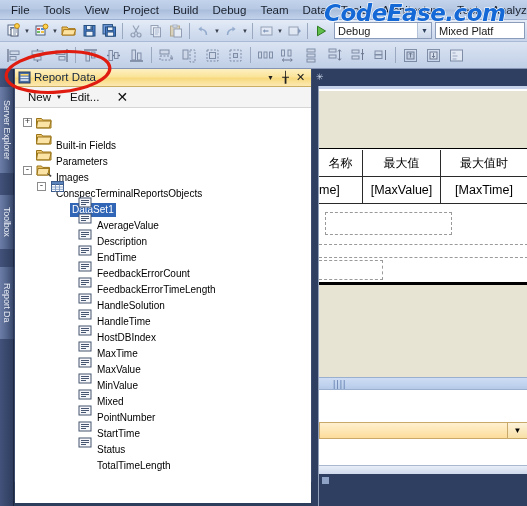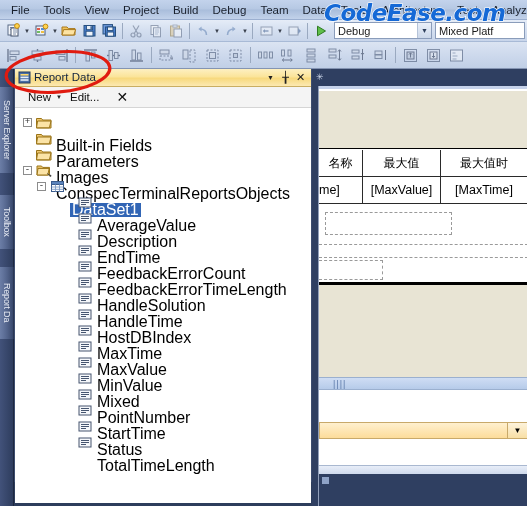--- a/index.html
+++ b/index.html
@@ -104,21 +104,21 @@
   .tree { position: relative; padding: 6px 0 0 8px; background: #fff; height: 395px; overflow: hidden; }
   .tnode { display: flex; align-items: center; height: 16px; white-space: nowrap; }
   .texp {
     width: 9px; height: 9px; border: 1px solid #8c8c8c; background:#fff;
     display:flex; align-items:center; justify-content:center;
     font-size: 9px; line-height: 7px; color:#333; margin-right: 4px; flex:none;
     font-family: "Liberation Mono", monospace;
   }
   .tspacer { width: 13px; flex: none; }
   .tico { width: 16px; height: 13px; margin-right: 4px; flex: none; }
-  .tlabel { font-size: 16px; color: #000; line-height: 14px; margin-top: 48px; }
+  .tlabel { font-size: 10px; color: #000; line-height: 14px; margin-top: 48px; }
   .tlabel.sel { background: #3165b5; color: #fff; padding: 0 2px; }
   .ind1 { padding-left: 0px; }
   .ind2 { padding-left: 14px; }
   .ind3 { padding-left: 41px; }
 
   
   .design {
     position: absolute; top: 69px; left: 312px; width: 215px; height: 437px;
     background: #2f3f61; overflow: hidden;
   }

